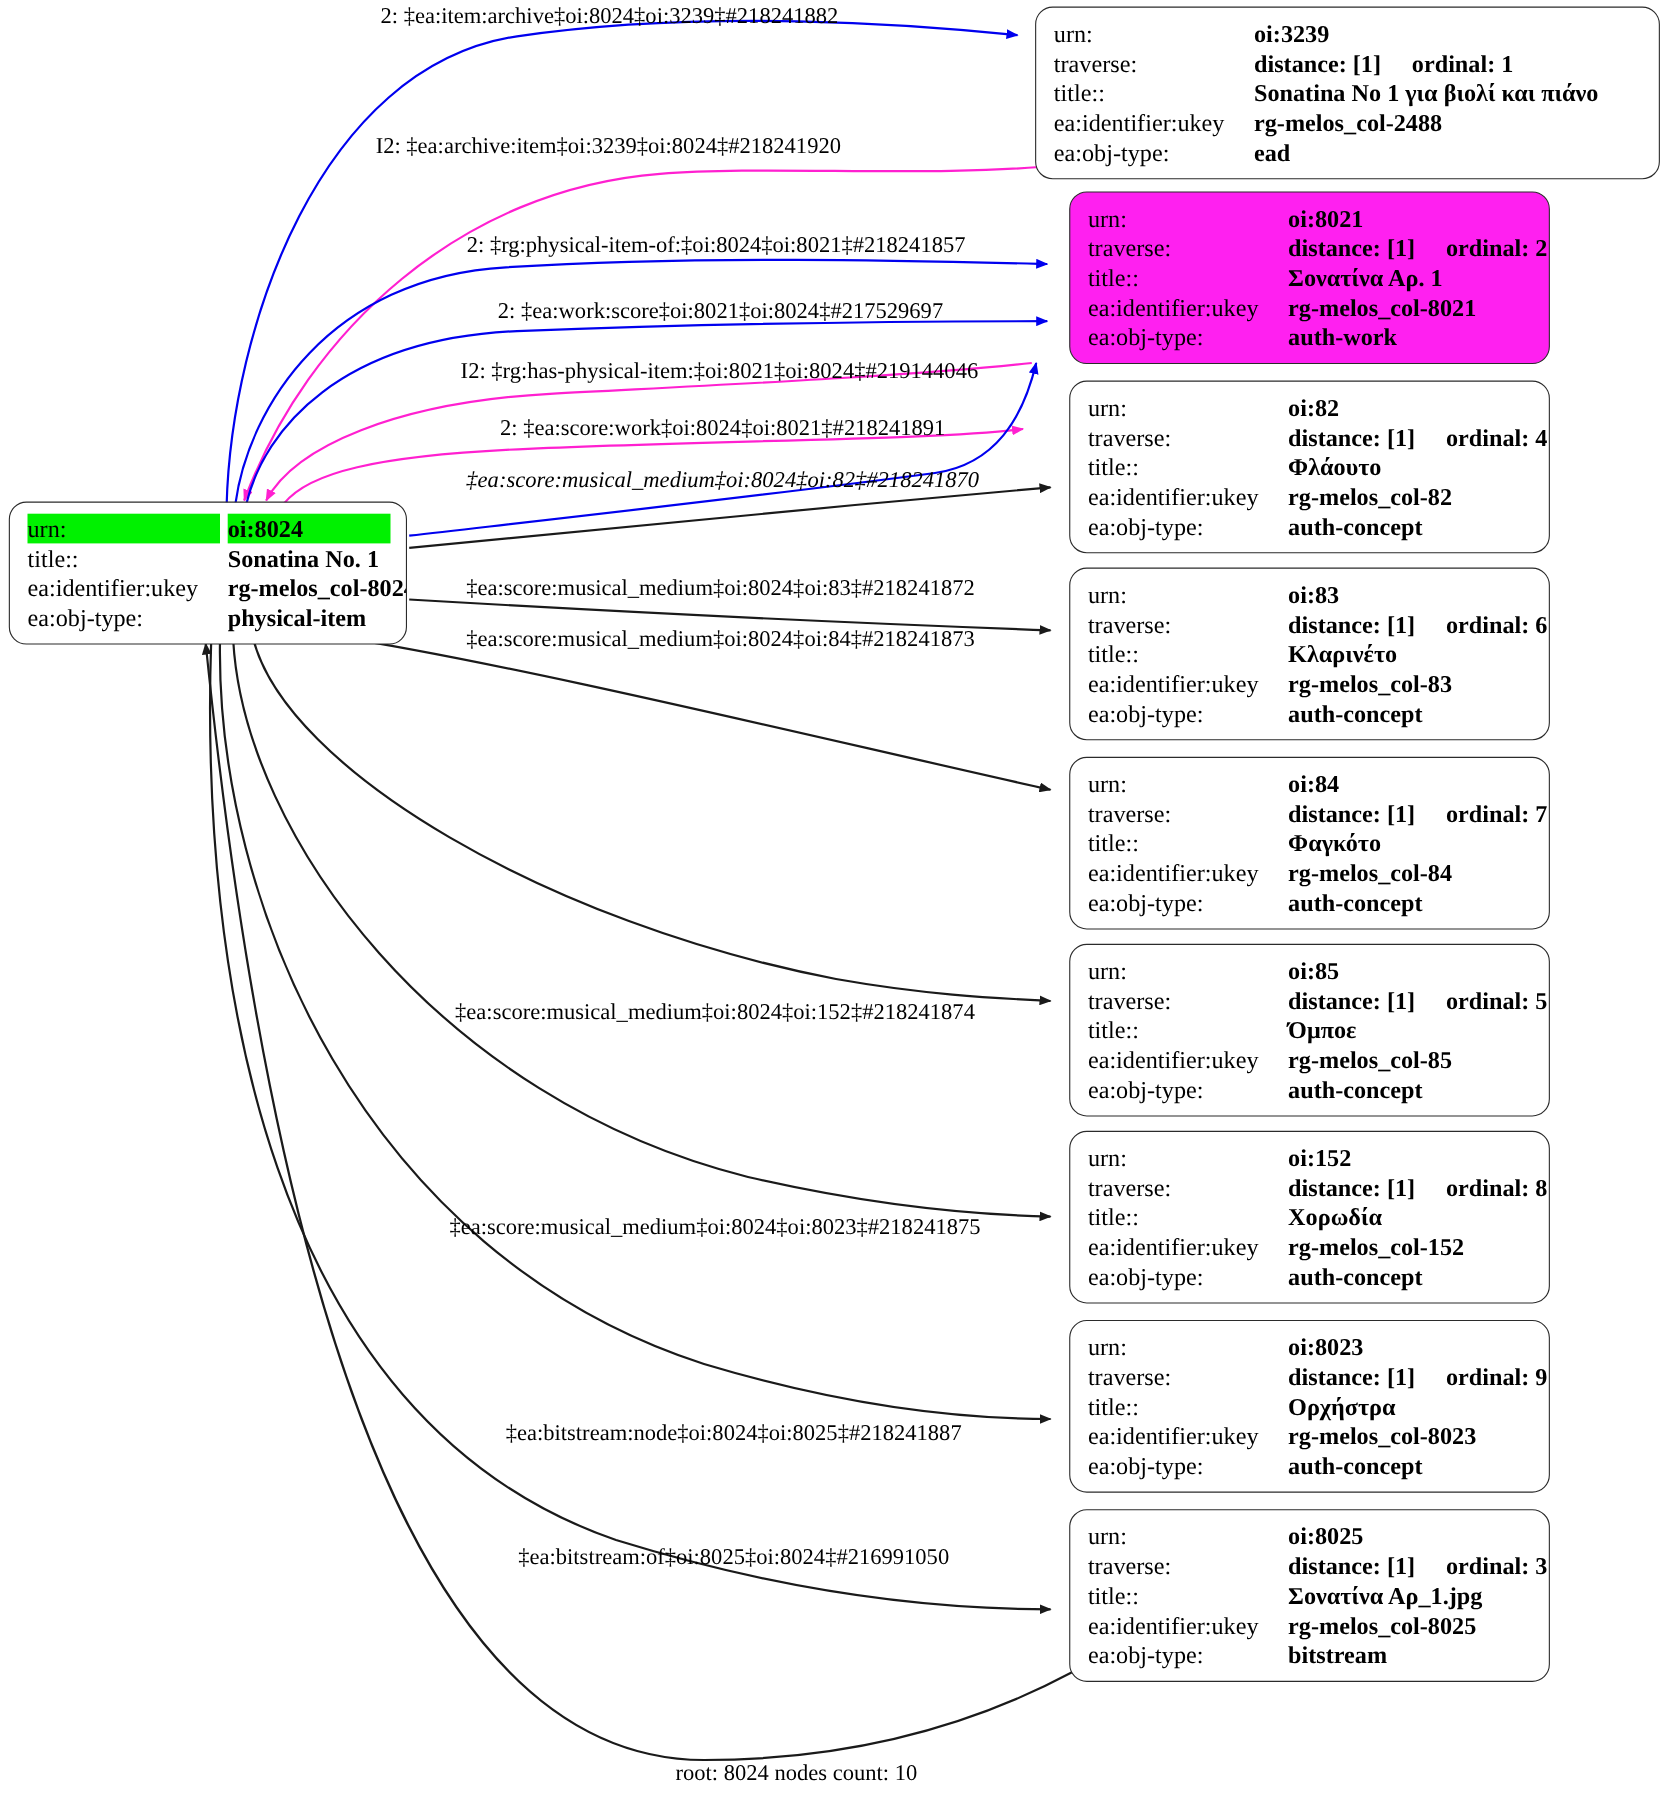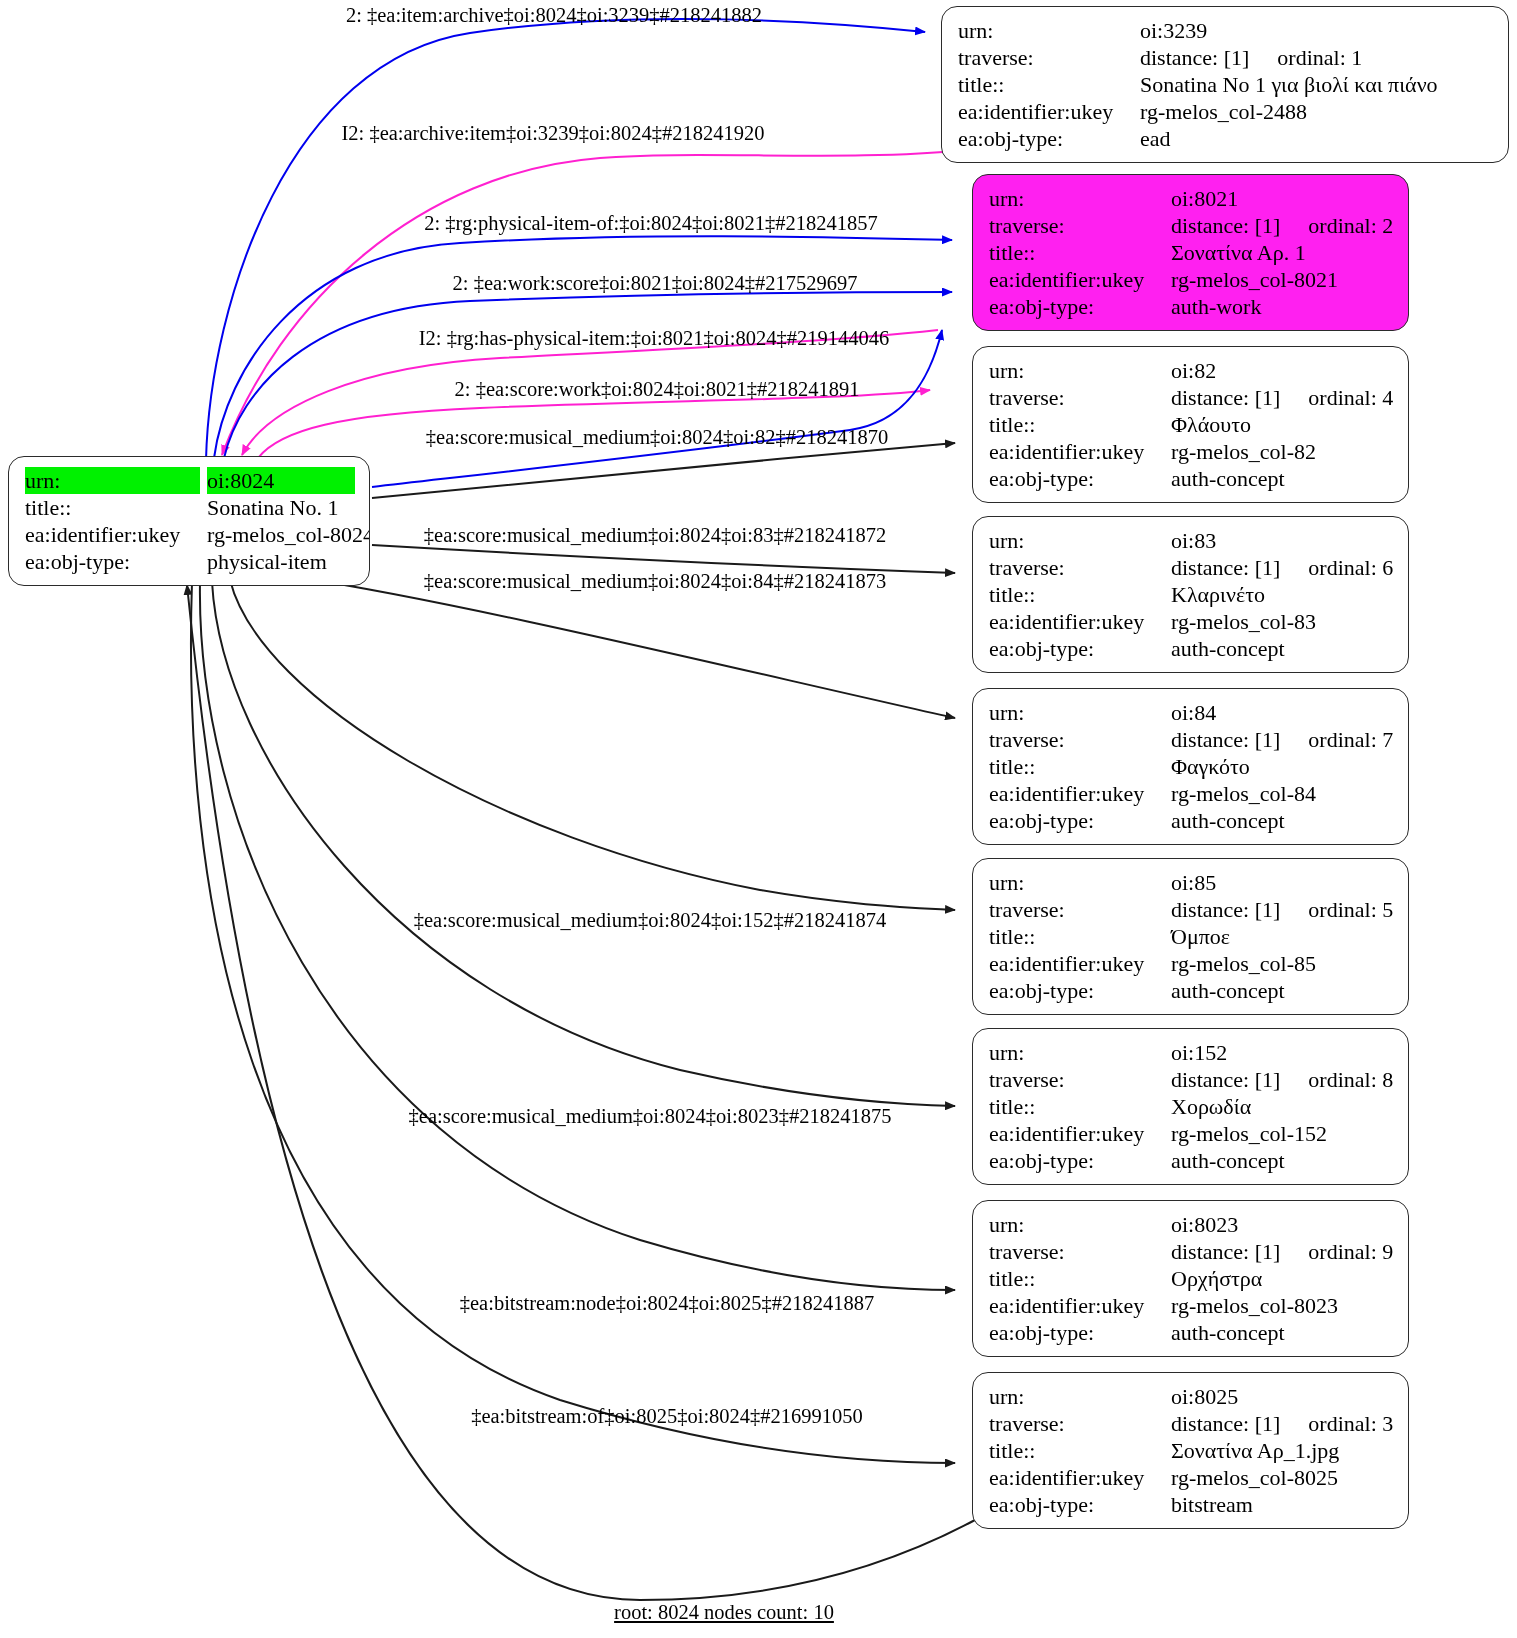--- a/index.html
+++ b/index.html
@@ -46,20 +46,21 @@
     white-space: nowrap;
   }
   .node-key {
     flex: 0 0 182px;
     width: 182px;
     text-align: left;
   }
   .node-val {
     flex: 1 1 auto;
     text-align: left;
+    font-weight: bold;
   }
   .node-row.green-row .node-key,
   .node-row.green-row .node-val {
     background: #00f100;
   }
   .node-row.green-row .node-key {
     flex: 0 0 175px;
     width: 175px;
     margin-right: 7px;
   }
@@ -76,21 +77,20 @@
     line-height: 24px;
     white-space: nowrap;
     color: #000000;
     transform: translateX(-50%);
   }
   .caption {
     position: absolute;
     font-size: 20.5px;
     white-space: nowrap;
     transform: translateX(-50%);
-    text-decoration: underline;
   }
 </style>
 </head>
 <body>
 
 <div id="canvas">
 
   <svg id="edge-layer" viewBox="0 0 1517 1638" xmlns="http://www.w3.org/2000/svg">
     <defs>
       <marker id="arrow-blue" markerWidth="11" markerHeight="9" refX="10" refY="4.5" orient="auto" markerUnits="userSpaceOnUse">
@@ -378,21 +378,21 @@
       <span class="node-val">bitstream</span>
     </div>
   </div>
 
   <div class="edge-label" style="left:554px; top:3px;">2: ‡ea:item:archive‡oi:8024‡oi:3239‡#218241882</div>
   <div class="edge-label" style="left:553px; top:121px;">I2: ‡ea:archive:item‡oi:3239‡oi:8024‡#218241920</div>
   <div class="edge-label" style="left:651px; top:211px;">2: ‡rg:physical-item-of:‡oi:8024‡oi:8021‡#218241857</div>
   <div class="edge-label" style="left:655px; top:271px;">2: ‡ea:work:score‡oi:8021‡oi:8024‡#217529697</div>
   <div class="edge-label" style="left:654px; top:326px;">I2: ‡rg:has-physical-item:‡oi:8021‡oi:8024‡#219144046</div>
   <div class="edge-label" style="left:657px; top:377px;text-align:right;">2: ‡ea:score:work‡oi:8024‡oi:8021‡#218241891</div>
-  <div class="edge-label" style="left:657px; top:425px;">‡ea:score:musical_medium‡oi:8024‡oi:82‡#218241870</div>
+  <div class="edge-label" style="left:657px; top:425px;font-style:italic;">‡ea:score:musical_medium‡oi:8024‡oi:82‡#218241870</div>
   <div class="edge-label" style="left:655px; top:511px;margin-top:12px;">‡ea:score:musical_medium‡oi:8024‡oi:83‡#218241872</div>
   <div class="edge-label" style="left:655px; top:569px;">‡ea:score:musical_medium‡oi:8024‡oi:84‡#218241873</div>
   <div class="edge-label" style="left:650px; top:908px;">‡ea:score:musical_medium‡oi:8024‡oi:152‡#218241874</div>
   <div class="edge-label" style="left:650px; top:1104px;">‡ea:score:musical_medium‡oi:8024‡oi:8023‡#218241875</div>
   <div class="edge-label" style="left:667px; top:1291px;">‡ea:bitstream:node‡oi:8024‡oi:8025‡#218241887</div>
   <div class="edge-label" style="left:667px; top:1404px;">‡ea:bitstream:of‡oi:8025‡oi:8024‡#216991050</div>
 
   <div class="caption" style="left:724px; top:1601px;">root: 8024 nodes count: 10</div>
 
 </div>

